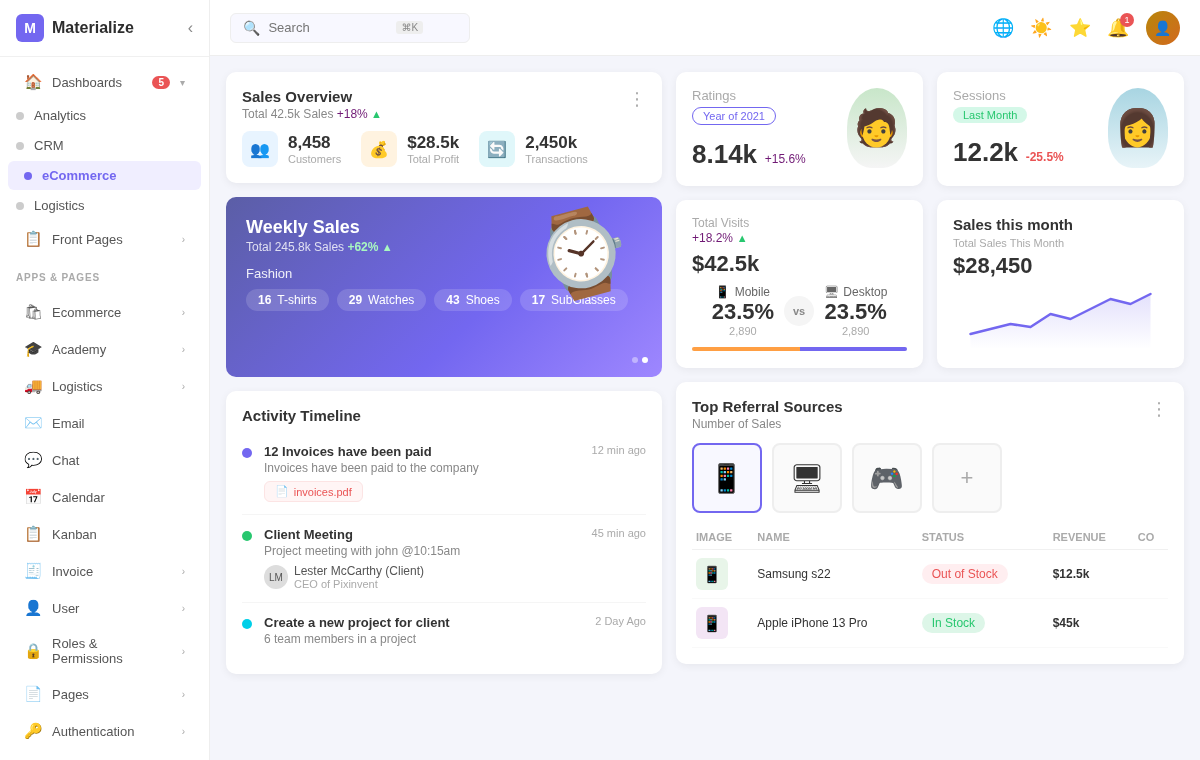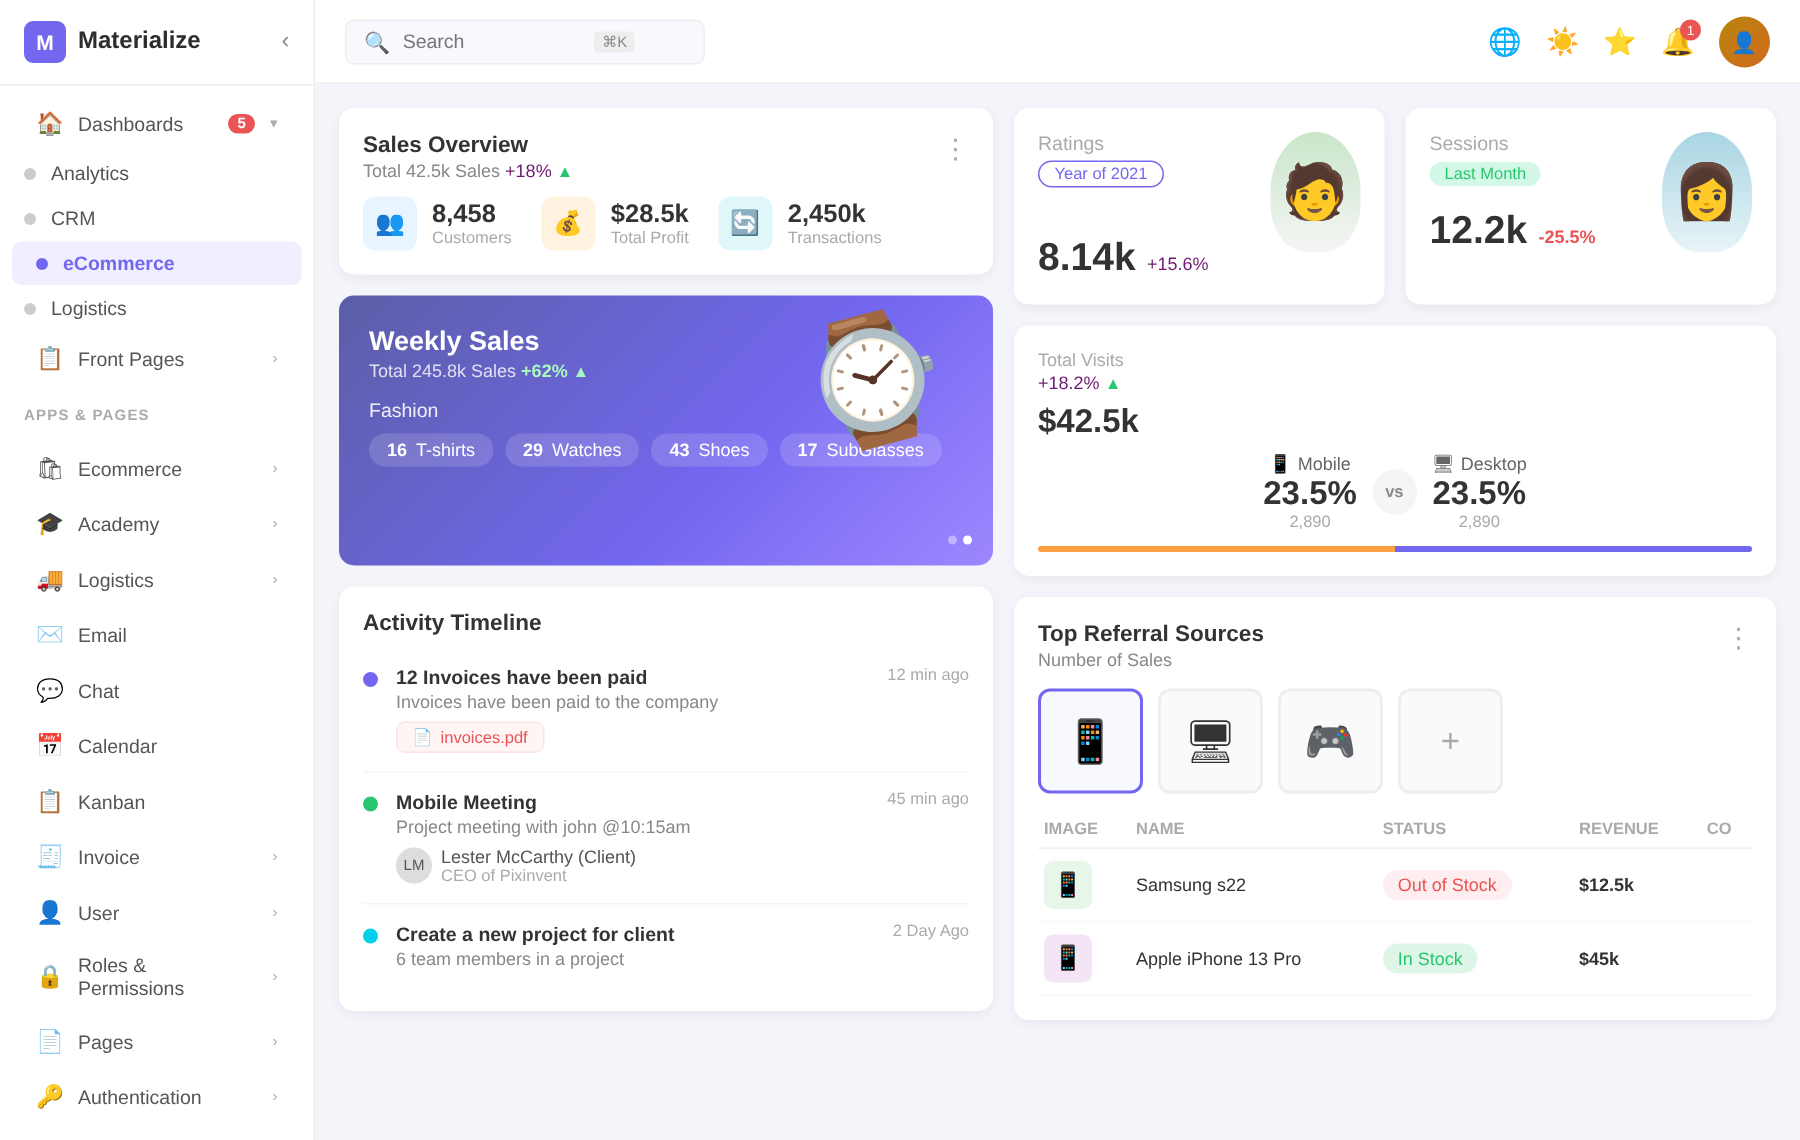--- a/index.html
+++ b/index.html
@@ -355,21 +355,21 @@
               <span style="color:#ea5455;">📄</span>
               <span>invoices.pdf</span>
             </div>
           </div>
           <div class="timeline-time">12 min ago</div>
         </div>
 
         <div class="timeline-item">
           <div class="timeline-dot green"></div>
           <div class="timeline-content">
-            <div class="timeline-title">Mobile Meeting</div>
+            <div class="timeline-title">Client Meeting</div>
             <div class="timeline-desc">Project meeting with john @10:15am</div>
             <div class="author-tag">
               <div class="author-avatar">LM</div>
               <div>
                 <div class="author-name">Lester McCarthy (Client)</div>
                 <div class="author-role">CEO of Pixinvent</div>
               </div>
             </div>
           </div>
           <div class="timeline-time">45 min ago</div>
@@ -388,21 +388,21 @@
 
     <div class="col-right">
 
       <div class="col-right-top">
 
         <div class="card ratings-card" style="flex:1;">
           <div class="card-with-avatar">
             <div>
               <div style="font-size:13px;color:#aaa;margin-bottom:4px;">Ratings</div>
               <span class="tag-pill">Year of 2021</span>
-              <div style="margin-top:23px;">
+              <div style="margin-top:6px;">
                 <span class="rating-val">8.14k</span>
                 <span class="badge-green" style="font-size:12px; margin-left:4px;">+15.6%</span>
               </div>
             </div>
             <div class="avatar-3d" style="background:linear-gradient(180deg,#c8e6c9,#f5f5f5); width:60px; height:80px; border-radius:50% 50% 40% 40%; display:flex; align-items:center; justify-content:center; font-size:36px;">🧑</div>
           </div>
         </div>
 
         <div class="card sessions-card" style="flex:1;">
           <div class="card-with-avatar">
@@ -448,20 +448,35 @@
               <div class="device-pct">23.5%</div>
               <div class="device-count">2,890</div>
             </div>
           </div>
           <div class="visits-bar">
             <div class="bar-orange"></div>
             <div class="bar-blue"></div>
           </div>
         </div>
 
+        <div class="card sales-month-card" style="flex:1;">
+          <div class="card-title">Sales this month</div>
+          <div style="font-size:11px;color:#aaa;margin-top:4px;">Total Sales This Month</div>
+          <div class="sales-month-amount">$28,450</div>
+          <svg class="sparkline" viewBox="0 0 180 70" xmlns="http://www.w3.org/2000/svg">
+            <defs>
+              <linearGradient id="sparkGrad" x1="0" y1="0" x2="0" y2="1">
+                <stop offset="0%" stop-color="#7367f0" stop-opacity="0.2"></stop>
+                <stop offset="100%" stop-color="#7367f0" stop-opacity="0"></stop>
+              </linearGradient>
+            </defs>
+            <path d="M0,55 L20,50 L40,45 L60,48 L80,35 L100,40 L120,30 L140,20 L160,25 L180,15" fill="none" stroke="#7367f0" stroke-width="2.5" stroke-linecap="round" stroke-linejoin="round"></path>
+            <path d="M0,55 L20,50 L40,45 L60,48 L80,35 L100,40 L120,30 L140,20 L160,25 L180,15 L180,70 L0,70 Z" fill="url(#sparkGrad)"></path>
+          </svg>
+        </div>
       </div>
 
       <div class="card referral-card">
         <div class="card-header">
           <div>
             <div class="card-title">Top Referral Sources</div>
             <div class="card-subtitle">Number of Sales</div>
           </div>
           <span class="card-more">⋮</span>
         </div>

